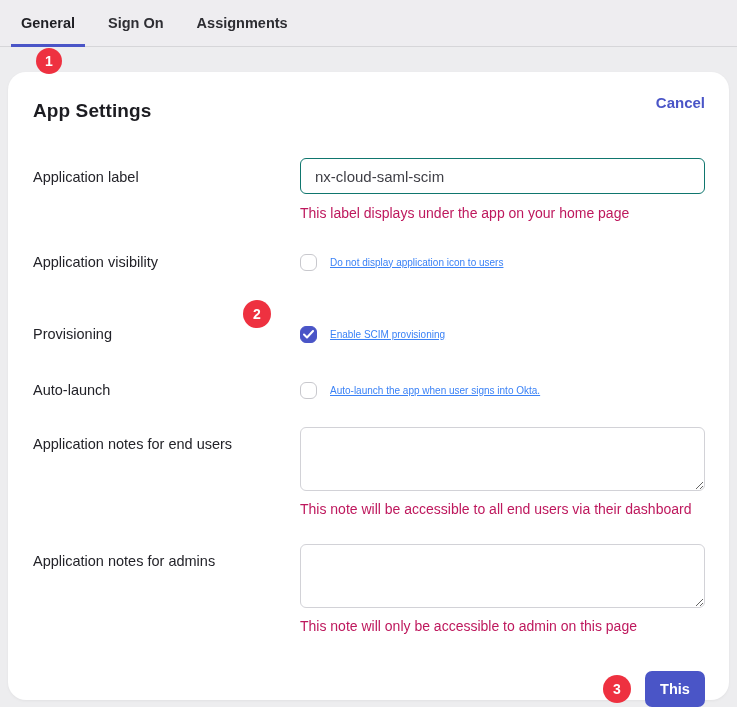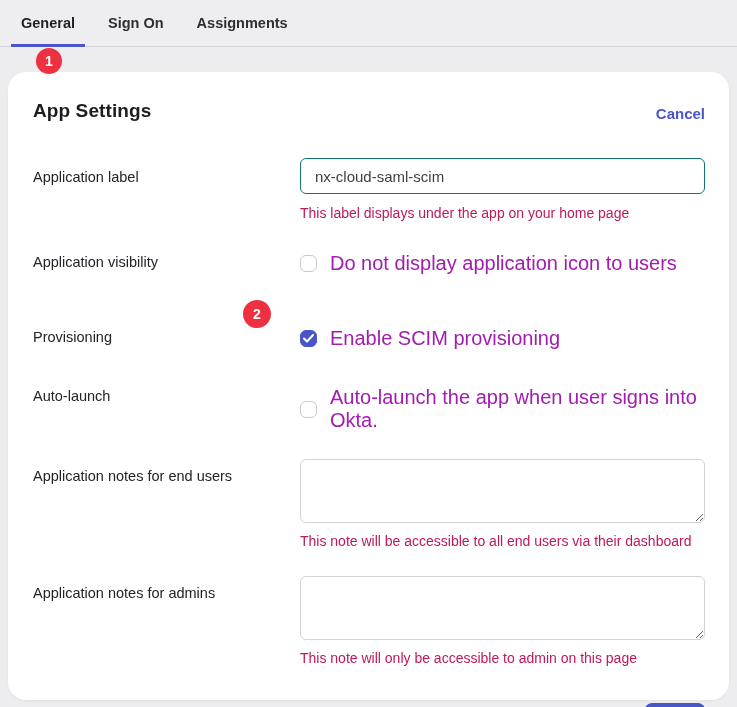--- a/index.html
+++ b/index.html
@@ -67,21 +67,21 @@
     background:#ffffff;
     border-radius:18px;
     box-shadow:0 1px 3px rgba(0,0,0,0.05);
     z-index:5;
   }
   .card-inner { padding:22px 24px 0 25px; }
 
   .card-header {
     display:flex;
     justify-content:space-between;
-    align-items:flex-end;
+    align-items:flex-start;
   }
   .card-title {
     font-size:19px;
     font-weight:600;
     color:#1c1c21;
     margin-top:6px;
     letter-spacing:0.1px;
   }
   .cancel-link {
     font-size:15px;
@@ -147,21 +147,21 @@
     align-items:center;
     justify-content:center;
     cursor:pointer;
   }
   .checkbox.checked {
     background:#4a55c7;
     border-color:#4a55c7;
   }
   .checkbox svg { display:none; }
   .checkbox.checked svg { display:block; }
-  .check-label { font-size:20px; color:#a21caf; }
+  .check-label { font-size:10px; color:#3b82f6;text-decoration:underline; }
 
   .notes-textarea {
     width:100%;
     height:64px;
     border:1px solid #d2d2d7;
     border-radius:6px;
     padding:8px 12px;
     font-family:"Liberation Sans", sans-serif;
     font-size:14px;
     color:#3f3f46;
@@ -272,17 +272,17 @@
     <div class="form-row mt-notes-2">
       <div class="row-label pad-top">Application notes for admins</div>
       <div class="row-control">
         <textarea class="notes-textarea" style=""></textarea>
         <div class="helper notes-helper">This note will only be accessible to admin on this page</div>
       </div>
     </div>
 
     <div class="save-row">
       <div class="badge badge-3">3</div>
-      <button class="save-button">Sign</button>
+      <button class="save-button">This</button>
     </div>
 
   </div>
 </div>
 
 </body></html>

